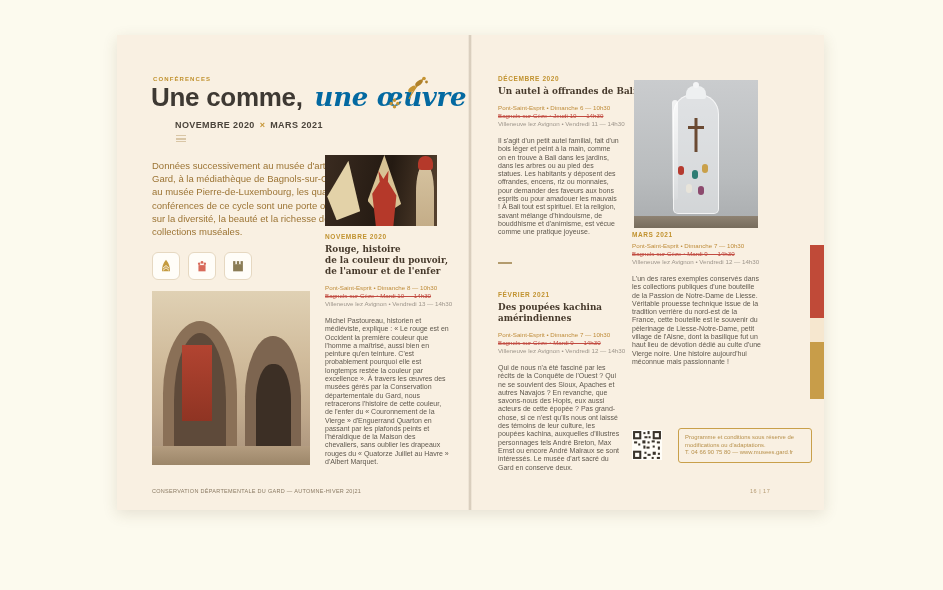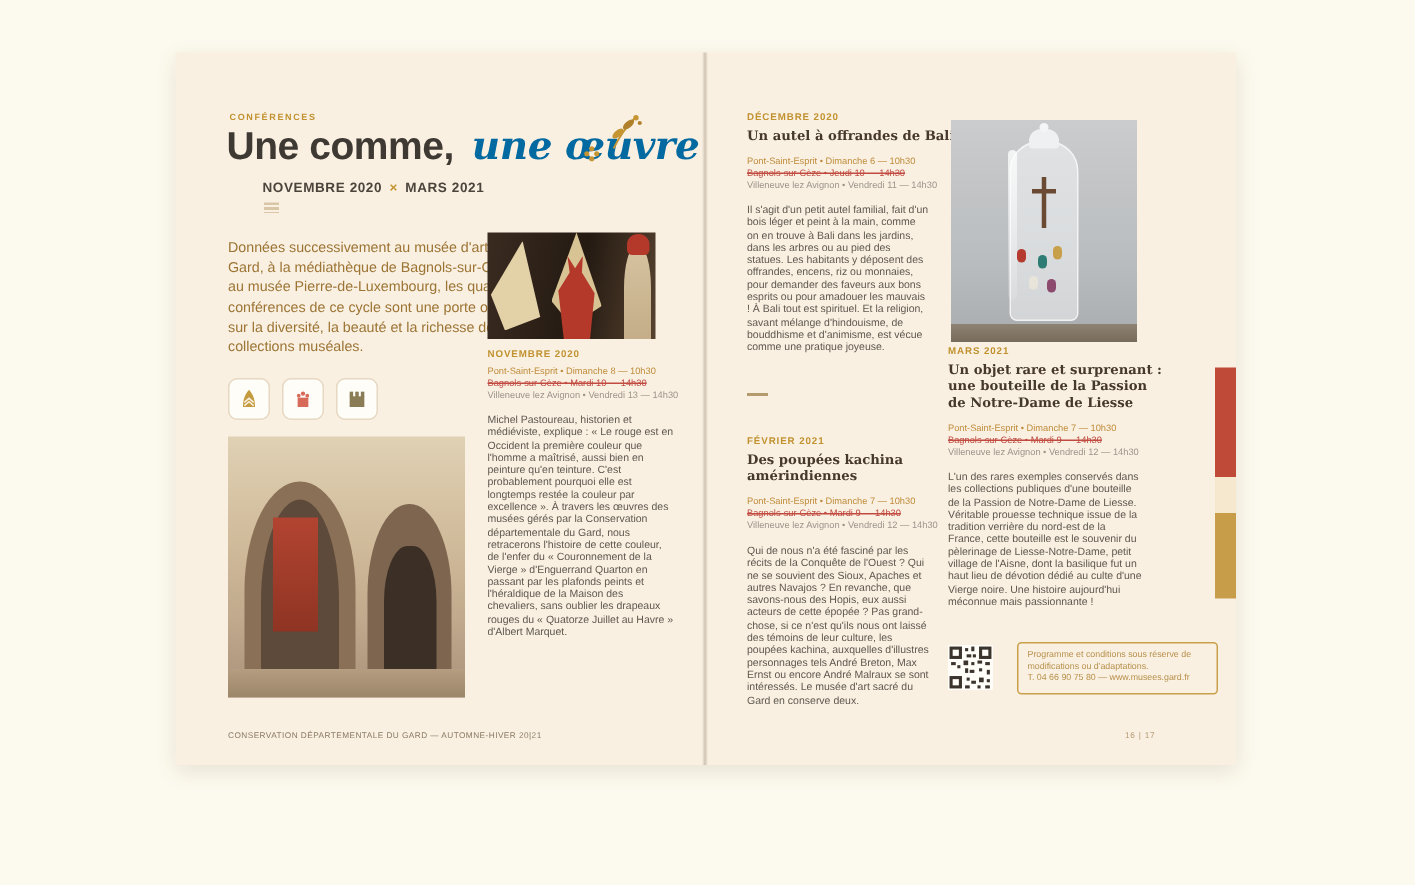--- a/index.html
+++ b/index.html
@@ -205,20 +205,23 @@
     <div class="arch1"></div>
     <div class="arch1i"></div>
     <div class="banner"></div>
     <div class="arch2"></div>
     <div class="door"></div>
     <div class="floor"></div>
   </div>
 
   <div class="ev ev-nov">
     <div class="ev-month">NOVEMBRE 2020</div>
+    <div class="ev-title">Rouge, histoire
+de la couleur du pouvoir,
+de l'amour et de l'enfer</div>
     <div class="ev-dates">
       <div class="dline v1">Pont-Saint-Esprit • Dimanche 8 — 10h30</div>
       <div class="dline v2">Bagnols-sur-Cèze • Mardi 10 — 14h30</div>
       <div class="dline v3">Villeneuve lez Avignon • Vendredi 13 — 14h30</div>
     </div>
     <div class="ev-body">Michel Pastoureau, historien et médiéviste, explique : « Le rouge est en Occident la première couleur que l'homme a maîtrisé, aussi bien en peinture qu'en teinture. C'est probablement pourquoi elle est longtemps restée la couleur par excellence ». À travers les œuvres des musées gérés par la Conservation départementale du Gard, nous retracerons l'histoire de cette couleur, de l'enfer du « Couronnement de la Vierge » d'Enguerrand Quarton en passant par les plafonds peints et l'héraldique de la Maison des chevaliers, sans oublier les drapeaux rouges du « Quatorze Juillet au Havre » d'Albert Marquet.</div>
   </div>
 
   <div class="ev ev-dec">
     <div class="ev-month">DÉCEMBRE 2020</div>
@@ -255,23 +258,20 @@
     <div class="dot d1"></div>
     <div class="dot d2"></div>
     <div class="dot d3"></div>
     <div class="dot d4"></div>
     <div class="dot d5"></div>
     <div class="shine"></div>
   </div>
 
   <div class="ev ev-mar">
     <div class="ev-month">MARS 2021</div>
-    <div class="ev-title">Un objet rare et surprenant :
-une bouteille de la Passion
-de Notre-Dame de Liesse</div>
     <div class="ev-dates">
       <div class="dline v1">Pont-Saint-Esprit • Dimanche 7 — 10h30</div>
       <div class="dline v2">Bagnols-sur-Cèze • Mardi 9 — 14h30</div>
       <div class="dline v3">Villeneuve lez Avignon • Vendredi 12 — 14h30</div>
     </div>
     <div class="ev-body">L'un des rares exemples conservés dans les collections publiques d'une bouteille de la Passion de Notre-Dame de Liesse. Véritable prouesse technique issue de la tradition verrière du nord-est de la France, cette bouteille est le souvenir du pèlerinage de Liesse-Notre-Dame, petit village de l'Aisne, dont la basilique fut un haut lieu de dévotion dédié au culte d'une Vierge noire. Une histoire aujourd'hui méconnue mais passionnante !</div>
   </div>
 
   <div class="qr">
     <svg width="30" height="30" viewBox="0 0 29 29">

